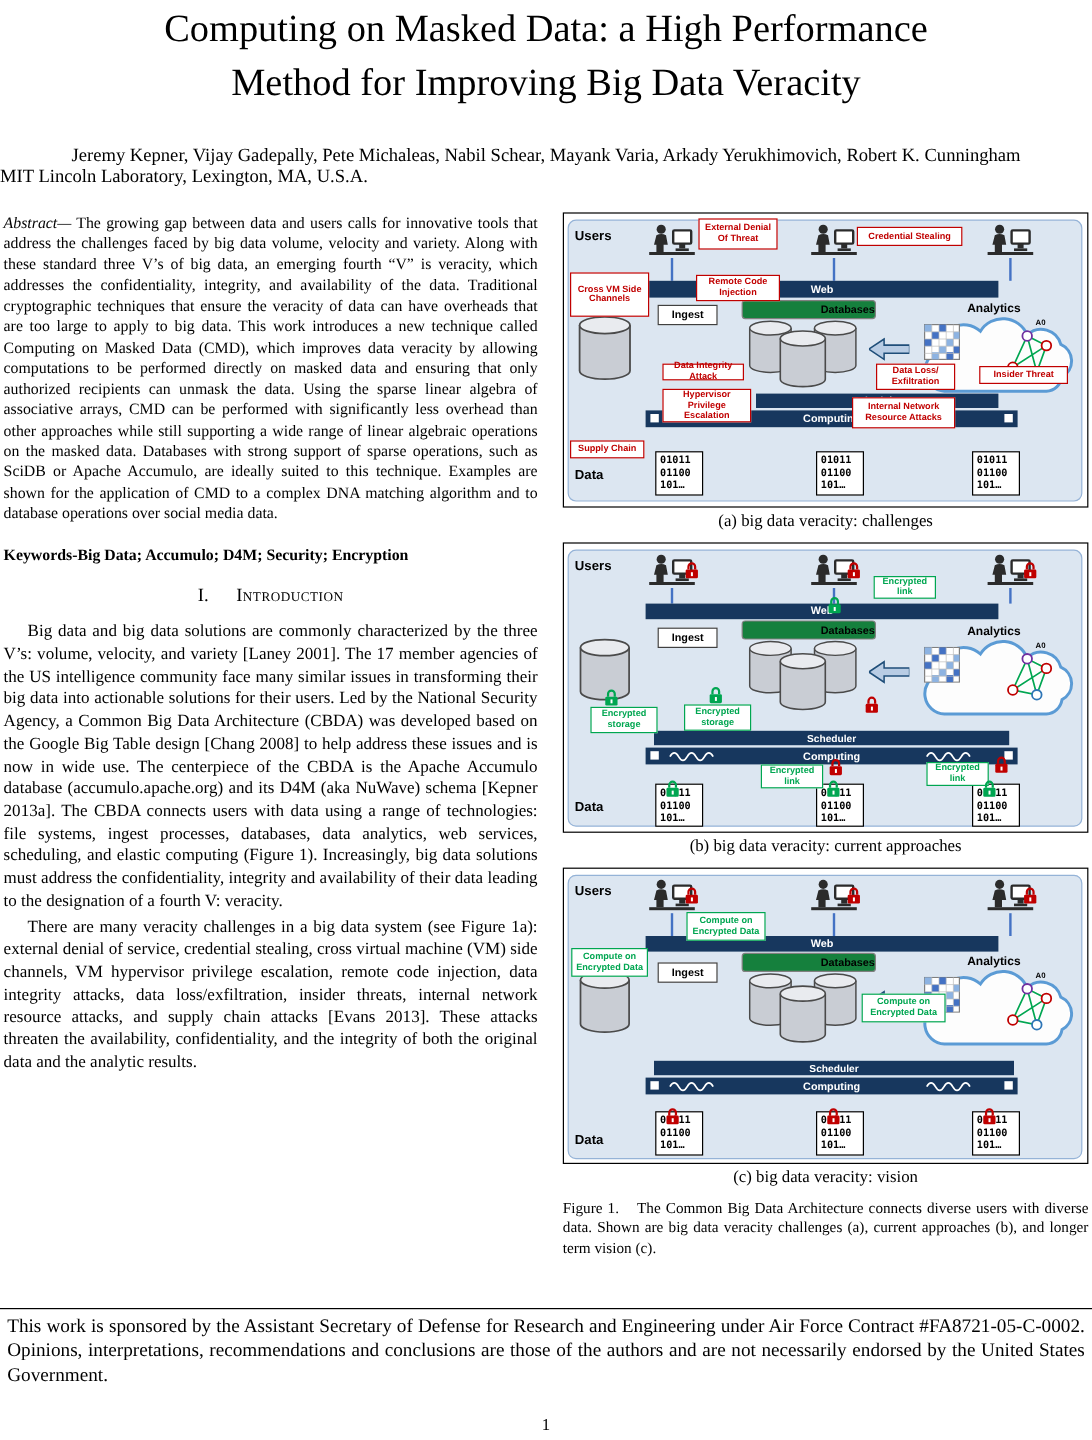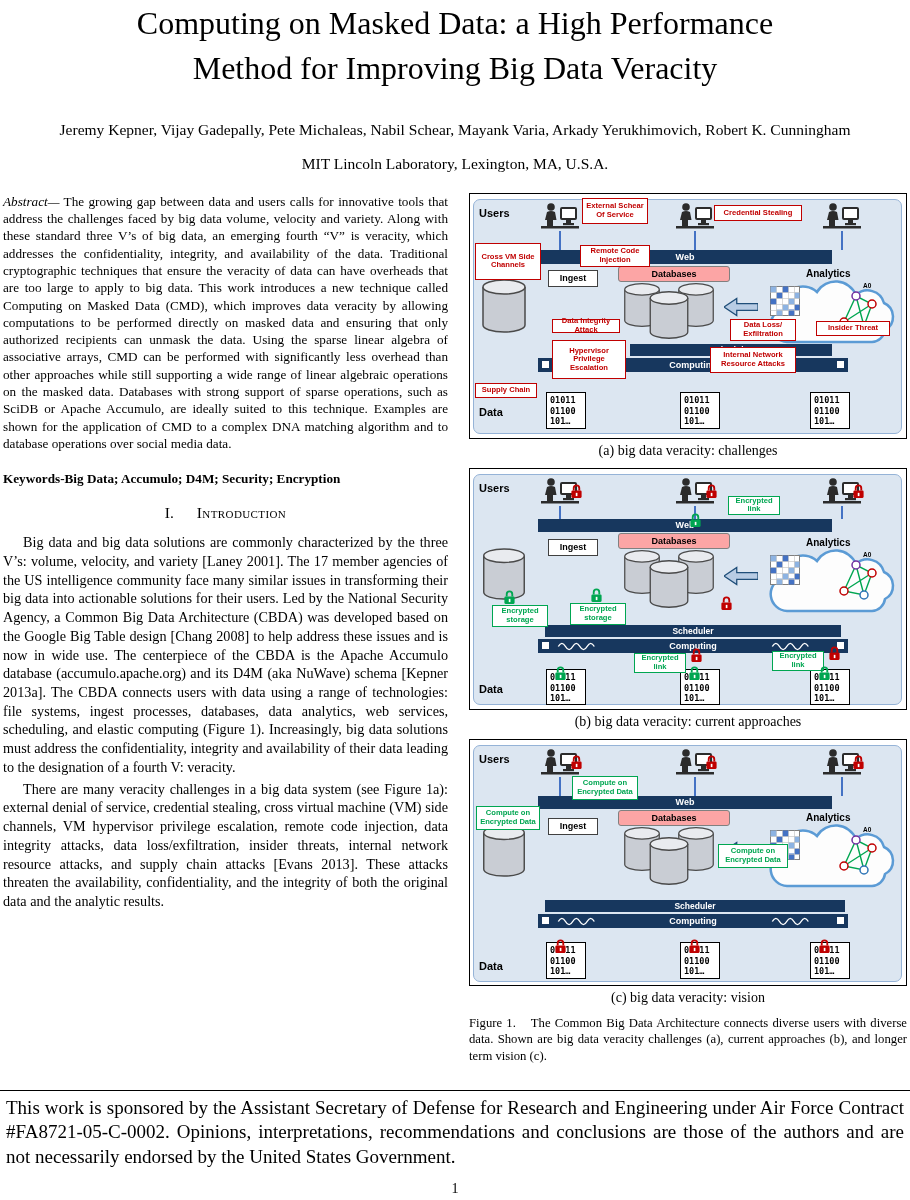--- a/index.html
+++ b/index.html
@@ -1,20 +1,20 @@
 <!DOCTYPE html>
 <html><head>
 <meta charset="utf-8">
 <style>
   *{margin:0;padding:0;box-sizing:border-box}
   html,body{background:#fff}
   body{width:910px;height:1200px;position:relative;overflow:hidden;font-family:"Liberation Serif",serif;color:#000}
   .title{text-align:center;font-size:32px;font-weight:400;line-height:1.42;padding-top:1px}
   .authors{text-align:center;font-size:15.5px;margin-top:29px}
-  .affil{text-align:center;font-size:15.5px;margin-top:16px}
+  .affil{font-size:15.5px;margin-top:0}
   .columns{display:flex;gap:21px;margin-top:20px;padding:0 3px}
   .col-left{width:447px}
   .col-right{width:438px;flex-shrink:0}
   .abstract{font-size:13.2px;font-weight:normal;text-align:justify;line-height:1.31}
   .abs-label{font-style:italic}
   .keywords{font-size:13.2px;font-weight:bold;margin-top:19px;text-align:left}
   .section-heading{font-size:15.5px;font-weight:400;text-align:center;margin:17px 0 11px}
   .sc{font-variant:small-caps;margin-left:23px;letter-spacing:.4px}
   .body-para{font-size:14.2px;text-align:justify;line-height:1.32;text-indent:20px;margin-bottom:3px}
   .figpanel{position:relative;width:438px;background:#fff;border:1.2px solid #000;overflow:hidden}
@@ -22,29 +22,29 @@
   .fig1cap{font-size:12.7px;text-align:justify;line-height:1.3;margin-top:9px}
   .fig1label{margin-right:15px}
   .arch-bg{position:absolute;background:#dce6f1;border:1.5px solid #95b3d7;border-radius:7px}
   .lbl{position:absolute;font-family:"Liberation Sans",sans-serif;font-weight:bold;font-size:11px;z-index:2}
   .lbl-sm{font-size:10px}
   .bar{position:absolute;background:#17375e;color:#fff;display:flex;align-items:center;justify-content:center;font-family:"Liberation Sans",sans-serif;font-weight:bold;font-size:9px;z-index:2}
   .redbox,.greenbox{position:absolute;background:#fff;display:flex;align-items:center;justify-content:center;text-align:center;font-family:"Liberation Sans",sans-serif;font-weight:bold;font-size:7.6px;line-height:1.12;padding:1px 2px;z-index:6}
   .redbox{border:1.6px solid #c00000;color:#c00000}
   .greenbox{border:1.6px solid #00a651;color:#00a651}
   .whitebox{position:absolute;background:#fff;border:1.2px solid #404040;display:flex;align-items:center;justify-content:center;font-family:"Liberation Sans",sans-serif;font-weight:bold;font-size:9px;z-index:2}
-  .dbhead{position:absolute;background:#fca5a5;border:1.2px solid #808080;border-radius:3px;display:flex;align-items:center;justify-content:center;font-family:"Liberation Sans",sans-serif;font-weight:bold;font-size:9px;z-index:2}
+  .dbhead{position:absolute;background:#15803d;border:1.2px solid #808080;border-radius:3px;display:flex;align-items:center;justify-content:flex-end;font-family:"Liberation Sans",sans-serif;font-weight:bold;font-size:9px;z-index:2}
   .datacell{position:absolute;background:#fff;border:1.3px solid #000;font-family:"DejaVu Sans Mono",monospace;font-weight:bold;font-size:8.5px;line-height:1.25;padding:2px 0 0 3px;z-index:4}
   .icon{position:absolute;z-index:3}
   .lock-red{color:#c00000;z-index:8}
   .lock-green{color:#00a651;z-index:8}
   .vline{position:absolute;width:1.6px;background:#4472c4;z-index:1}
   .wsq{position:absolute;width:7px;height:7px;background:#fff;z-index:3}
   .footer{position:absolute;left:0;right:0;top:1090px;border-top:1.5px solid #000;padding:5px 6px 0 6px}
-  .footnote{font-size:19px;text-align:justify;line-height:1.28}
+  .footnote{font-size:16px;text-align:justify;line-height:1.28}
   .pagenum{position:absolute;bottom:3px;left:0;right:0;text-align:center;font-size:14px}
 </style>
 </head>
 <body>
 
 <svg style="position:absolute;width:0;height:0" aria-hidden="true">
   <defs>
     <symbol id="sym-person" viewBox="0 0 40 30">
       <rect x="1" y="25" width="38" height="2.5" fill="#2b2b2b"></rect>
       <circle cx="11" cy="6" r="3.8" fill="#2b2b2b"></circle>
@@ -165,28 +165,28 @@
             <use href="#sym-arrow-left"></use>
           </svg>
         <div class="bar" style="left:160px;top:150px;width:202px;height:12px;font-size:8.5px">
             <span>Scheduler</span>
           </div>
         <div class="bar" style="left:68px;top:164px;width:310px;height:14px">
             <span>Computing</span>
           </div>
         <div class="wsq" style="left:72px;top:167px"></div>
         <div class="wsq" style="left:367px;top:167px"></div>
-        <div class="redbox" style="left:112px;top:4px;width:66px;height:26px">External Schear Of Service</div>
+        <div class="redbox" style="left:112px;top:4px;width:66px;height:26px">External Denial Of Threat</div>
         <div class="redbox" style="left:244px;top:11px;width:88px;height:16px">Credential Stealing</div>
         <div class="redbox" style="left:5px;top:49px;width:66px;height:37px">Cross VM Side Channels</div>
         <div class="redbox" style="left:110px;top:51px;width:70px;height:22px">Remote Code Injection</div>
         <div class="redbox" style="left:82px;top:125px;width:68px;height:14px">Data Integrity Attack</div>
         <div class="redbox" style="left:260px;top:125px;width:66px;height:22px">Data Loss/ Exfiltration</div>
         <div class="redbox" style="left:346px;top:127px;width:74px;height:15px">Insider Threat</div>
-        <div class="redbox" style="left:82px;top:146px;width:74px;height:39px">Hypervisor Privilege Escalation</div>
+        <div class="redbox" style="left:82px;top:146px;width:74px;height:28px">Hypervisor Privilege Escalation</div>
         <div class="redbox" style="left:240px;top:153px;width:86px;height:26px">Internal Network Resource Attacks</div>
         <div class="redbox" style="left:5px;top:189px;width:62px;height:15px">Supply Chain</div>
         <div class="lbl" style="left:9px;top:212px">Data</div>
         <div class="datacell" style="left:76px;top:198px;width:40px;height:37px">
             <div>01011</div>
             <div>01100</div>
             <div>101…</div>
           </div>
         <div class="datacell" style="left:210px;top:198px;width:40px;height:37px">
             <div>01011</div>

